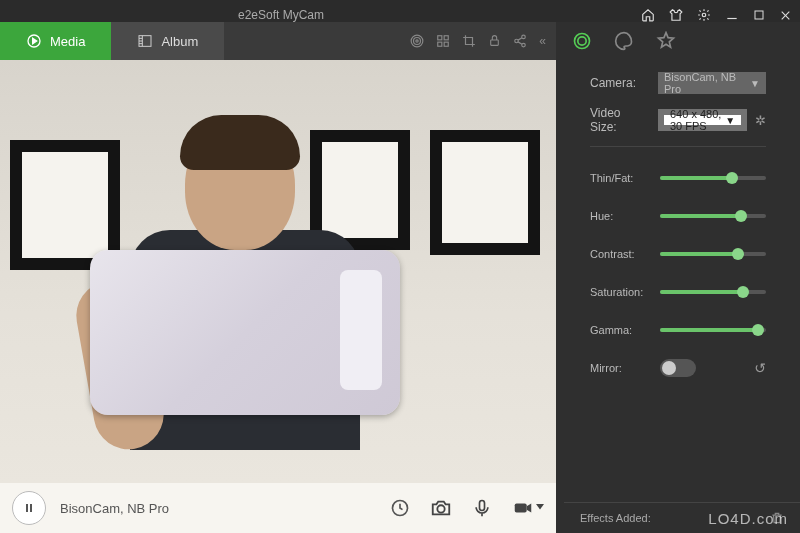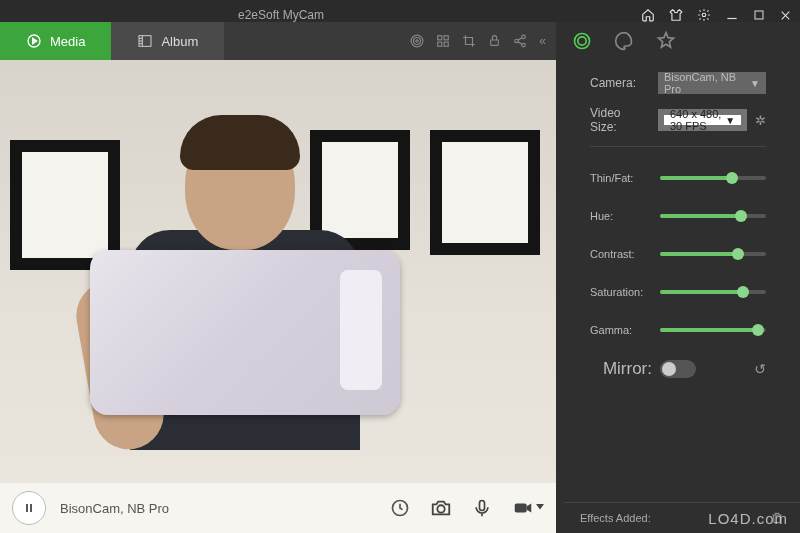--- a/index.html
+++ b/index.html
@@ -298,21 +298,21 @@
         </div>
         <div class="sliderrow">
           <span class="sl">Gamma:</span>
           <div class="slider">
               <div class="sfill" style="width:92%;"></div>
               <div class="sthumb" style="left:92%;"></div>
             </div>
         </div>
 
         <div class="mirrorrow">
-          <span class="sl" style="color:#bbb;font-size:17px;width:62px;text-align:right;">Mirror:</span>
+          <span class="sl" style="color:#bbb;font-size:11px;width:62px;">Mirror:</span>
           <div class="toggle"></div>
           <span class="resetic">↺</span>
         </div>
       </div>
 
       <div class="effects">
         <span class="el">Effects Added:</span>
         <span class="trash">
             <svg width="14" height="14" viewBox="0 0 24 24" fill="none" stroke="#888" stroke-width="2">
               <path d="M4 7h16M9 7V4h6v3M6 7l1 13h10l1-13"></path>

